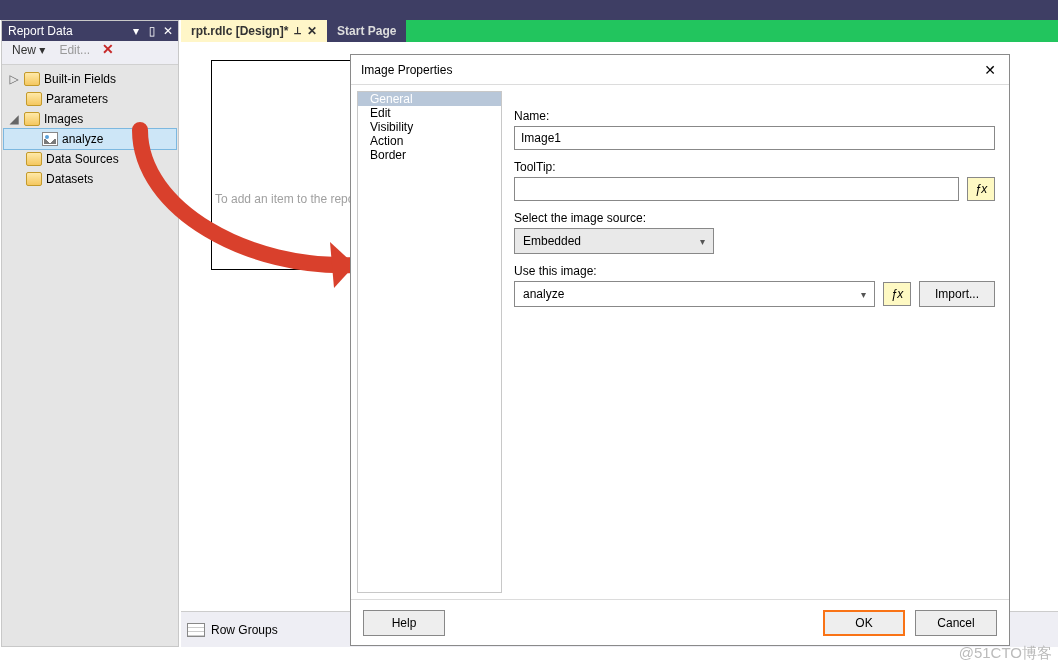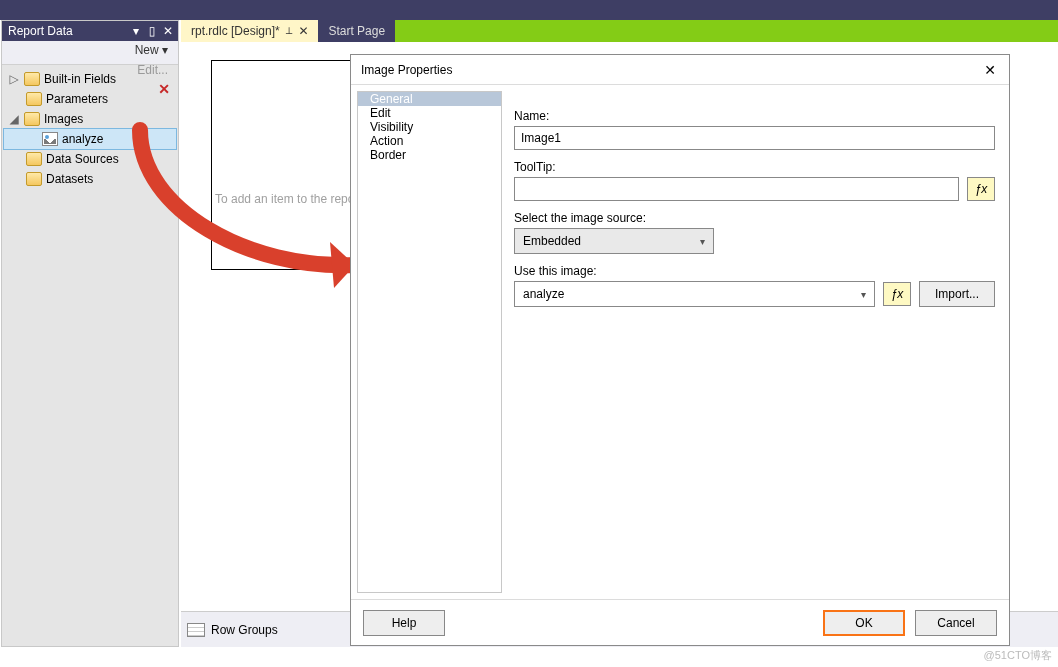--- a/index.html
+++ b/index.html
@@ -3,57 +3,57 @@
 <meta charset="utf-8">
 <style>
   * { box-sizing: border-box; font-family: "Segoe UI", Tahoma, sans-serif; font-size: 12px; }
   body { margin:0; padding:0; width:1058px; height:667px; background:#fff; position:relative; overflow:hidden; }
 
   
   .report-data-panel { position:absolute; left:1px; top:20px; width:178px; height:627px; background:#e5e5e5; border:1px solid #c8c8c8;}
   .rd-header { height:20px; background:#3e3e64; color:#fff; line-height:20px; padding-left:6px; position:relative;}
   .rd-header .wicons { position:absolute; right:4px; top:0; display:flex; gap:4px;}
   .rd-header .wicons span { width:12px; height:20px; display:inline-flex; align-items:center; justify-content:center; color:#fff; cursor:pointer;}
-  .rd-toolbar { height:24px; background:#eeeef4; border-bottom:1px solid #d0d0d0; display:flex; align-items:flex-end; padding:0 4px; gap:2px;flex-direction:column;}
+  .rd-toolbar { height:24px; background:#eeeef4; border-bottom:1px solid #d0d0d0; display:flex; align-items:flex-start; padding:0 4px; gap:2px;}
   .rd-toolbar .btn { padding:2px 6px; color:#333; cursor:pointer; }
   .rd-toolbar .btn.disabled { color:#9a9a9a; }
   .rd-toolbar .xicon { color:#c62828; font-weight:bold; font-size:14px; padding:0 4px;}
   .tree { padding:4px 2px; }
   .tree-row { display:flex; align-items:center; height:20px; padding-left:4px; cursor:pointer;}
   .tree-row.sel { background:#cde6f7; outline:1px solid #7cb8e0;}
   .twist { width:12px; text-align:center; color:#666; }
   .ficon { width:16px; height:14px; margin:0 4px; display:inline-block; }
   .folder { background:linear-gradient(#ffe9a8,#f4c75f); border:1px solid #c49a2a; border-radius:2px;}
   .imgicon { background:#fff; border:1px solid #888; position:relative;}
   .imgicon:before { content:""; position:absolute; left:2px; top:2px; width:4px; height:4px; background:#5aa0d8; border-radius:50%;}
   .imgicon:after { content:""; position:absolute; left:1px; bottom:1px; right:1px; height:5px; background:linear-gradient(45deg,#7a7a7a 40%, transparent 40%),linear-gradient(-45deg,#7a7a7a 40%, transparent 40%);}
   .indent1 { padding-left:18px; }
   .indent2 { padding-left:34px; }
 
   
-  .tabbar { position:absolute; left:181px; top:20px; right:0; height:22px; background:#84cc16; display:flex; align-items:flex-end; }
+  .tabbar { position:absolute; left:181px; top:20px; right:0; height:22px; background:#22c55e; display:flex; align-items:flex-end;font-weight:bold; }
   .tab { height:22px; padding:0 10px; line-height:22px; background:#3e3e64; color:#ddd; display:flex; align-items:center; gap:6px; cursor:pointer;}
   .tab.active { background:#fff6c8; color:#333; }
   .tab .pin { font-size:10px;}
   .tab .close { font-size:12px;}
 
   
   .design-area { position:absolute; left:181px; top:42px; right:0; bottom:60px; background:#fff; }
   .report-canvas { position:absolute; left:30px; top:18px; width:140px; height:210px; border:1px solid #000; background:#fff;}
   .hint { position:absolute; left:34px; top:150px; color:#a0a0a0; font-size:12px; }
 
   .bottom-bar { position:absolute; left:181px; right:0; bottom:20px; height:36px; background:#eeeef4; border-top:1px solid #ccc; display:flex; align-items:center; padding-left:6px; gap:6px;}
   .rg-icon { width:18px; height:14px; border:1px solid #888; background:repeating-linear-gradient(#fff,#fff 3px,#ccc 3px,#ccc 4px);}
 
   
   .arrow-svg { position:absolute; left:80px; top:120px; width:320px; height:180px; pointer-events:none; z-index:5;}
 
   
   .watermark { position:absolute; left:420px; top:280px; font-size:28px; color:#bfbfbf; transform:rotate(-16deg); font-style:italic; font-family:Georgia,serif; pointer-events:none; opacity:.85; z-index:6;}
-  .credit { position:absolute; right:6px; bottom:4px; color:#bbb; font-size:11px;}
+  .credit { position:absolute; right:6px; bottom:4px; color:#bbb; font-size:15px;}
 
   
   .dialog { position:absolute; left:350px; top:54px; width:660px; height:592px; background:#fff; border:1px solid #8a8a8a; z-index:10; box-shadow:none;}
   .dlg-title { height:30px; line-height:30px; padding-left:10px; border-bottom:1px solid #dcdcdc; position:relative;}
   .dlg-close { position:absolute; right:8px; top:4px; width:22px; height:22px; text-align:center; line-height:22px; cursor:pointer; font-size:14px;}
   .dlg-body { position:absolute; top:30px; left:0; right:0; bottom:46px; display:flex; }
   .dlg-nav { width:145px; border:1px solid #c8c8c8; margin:6px; background:#fff;}
   .dlg-nav .item { padding:0 12px; cursor:pointer;}
   .dlg-nav .item.sel { background:#b8c7d9; color:#fff;}
   .dlg-main { flex:1; padding:18px 14px 6px 6px; position:relative;}

